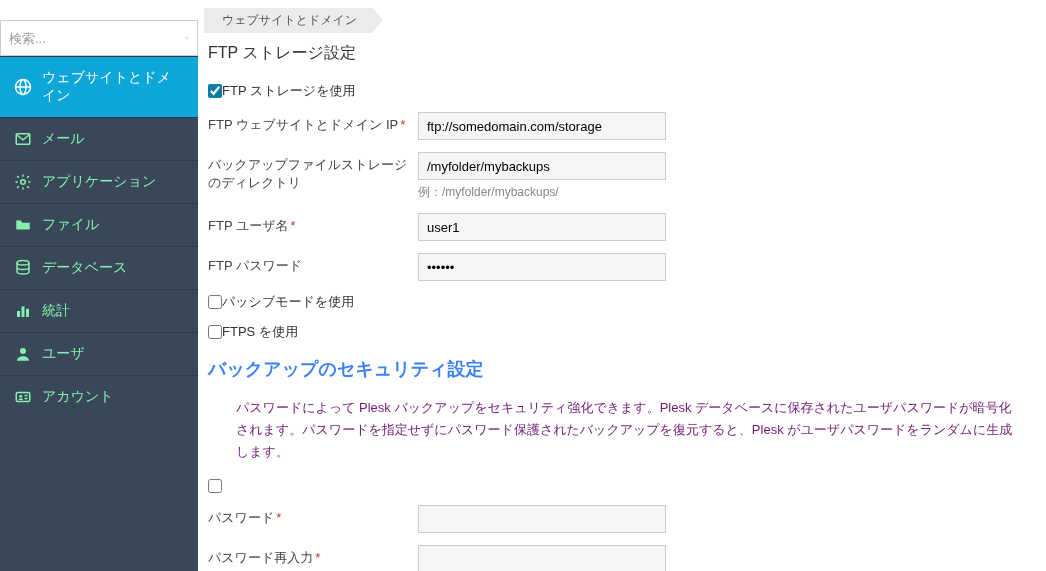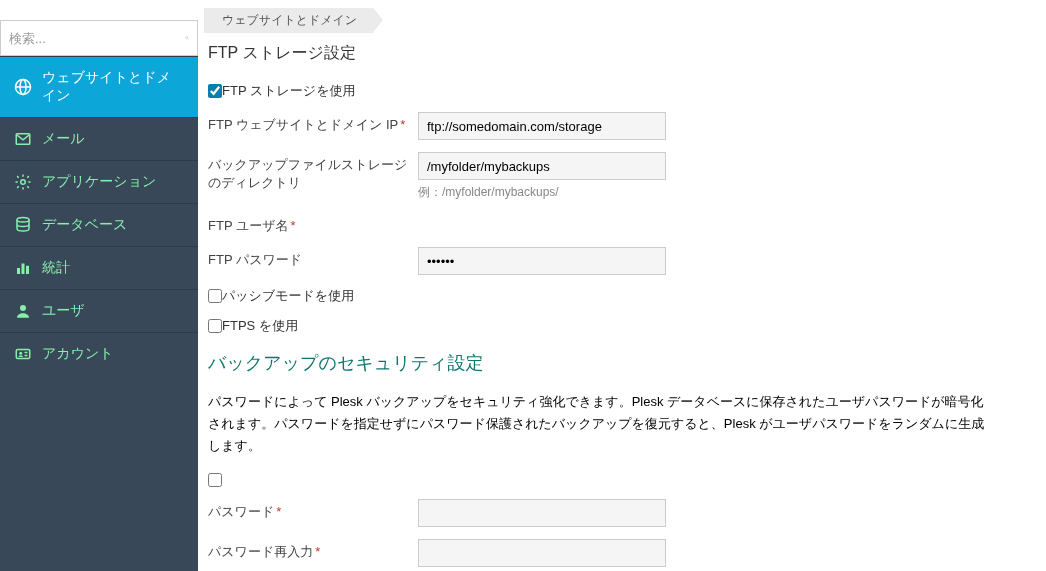--- a/index.html
+++ b/index.html
@@ -149,30 +149,31 @@
       outline: none;
     }
     .hint {
       color: #888;
       font-size: 12px;
       margin-top: 4px;
     }
     .req { color: #c0392b; margin-left: 2px; }
     .section-head {
       font-size: 18px;
-      font-weight: 400;
-      color: #0f766e;
+      font-weight: 700;
+      color: #3b82f6;
       padding: 10px 0 8px 10px;
       border-bottom: 0;
     }
     .section-desc {
-      color: #000000;
+      color: #701a75;
       padding: 8px 10px 10px 10px;
       line-height: 1.7;
       max-width: 800px;
+      margin-left: 28px;
     }
     label { cursor: pointer; }
     input[type=checkbox].checked-look {
       accent-color: #0a7eaa;
     }
   </style>
 </head>
 <body>
 
 <aside class="sidebar">
@@ -201,20 +202,26 @@
   </div>
   <div class="nav-item">
     <svg viewBox="0 0 24 24">
         <circle cx="12" cy="12" r="3" fill="none" stroke="currentColor" stroke-width="2"></circle>
         <path d="M12 2v3M12 19v3M4.2 4.2l2.1 2.1M17.7 17.7l2.1 2.1M2 12h3M19 12h3M4.2 19.8l2.1-2.1M17.7 6.3l2.1-2.1" stroke="currentColor" stroke-width="2"></path>
       </svg>
     <span>アプリケーション</span>
   </div>
   <div class="nav-item">
     <svg viewBox="0 0 24 24">
+        <path d="M3 6h6l2 3h10v9H3z" fill="currentColor"></path>
+      </svg>
+    <span>ファイル</span>
+  </div>
+  <div class="nav-item">
+    <svg viewBox="0 0 24 24">
         <ellipse cx="12" cy="5" rx="8" ry="3" fill="none" stroke="currentColor" stroke-width="2"></ellipse>
         <path d="M4 5v6c0 1.7 3.6 3 8 3s8-1.3 8-3V5M4 11v6c0 1.7 3.6 3 8 3s8-1.3 8-3v-6" fill="none" stroke="currentColor" stroke-width="2"></path>
       </svg>
     <span>データベース</span>
   </div>
   <div class="nav-item">
     <svg viewBox="0 0 24 24">
         <rect x="4" y="12" width="4" height="8" fill="currentColor"></rect>
         <rect x="10" y="6" width="4" height="14" fill="currentColor"></rect>
         <rect x="16" y="9" width="4" height="11" fill="currentColor"></rect>
@@ -260,20 +267,21 @@
   <div class="form-row">
     <div class="form-label">バックアップファイルストレージのディレクトリ</div>
     <div class="form-field">
       <input type="text" value="/myfolder/mybackups" style="">
       <div class="hint">例：/myfolder/mybackups/</div>
     </div>
   </div>
 
   <div class="form-row">
     <div class="form-label"><span>FTP ユーザ名</span><span class="req">*</span></div>
+    <div class="form-field"><input type="text" value="user1" style=""></div>
   </div>
 
   <div class="form-row">
     <div class="form-label">FTP パスワード</div>
     <div class="form-field"><input type="text" value="••••••" style=""></div>
   </div>
 
   <div class="checkbox-row">
     <input type="checkbox" style="">
     <label>パッシブモードを使用</label>

